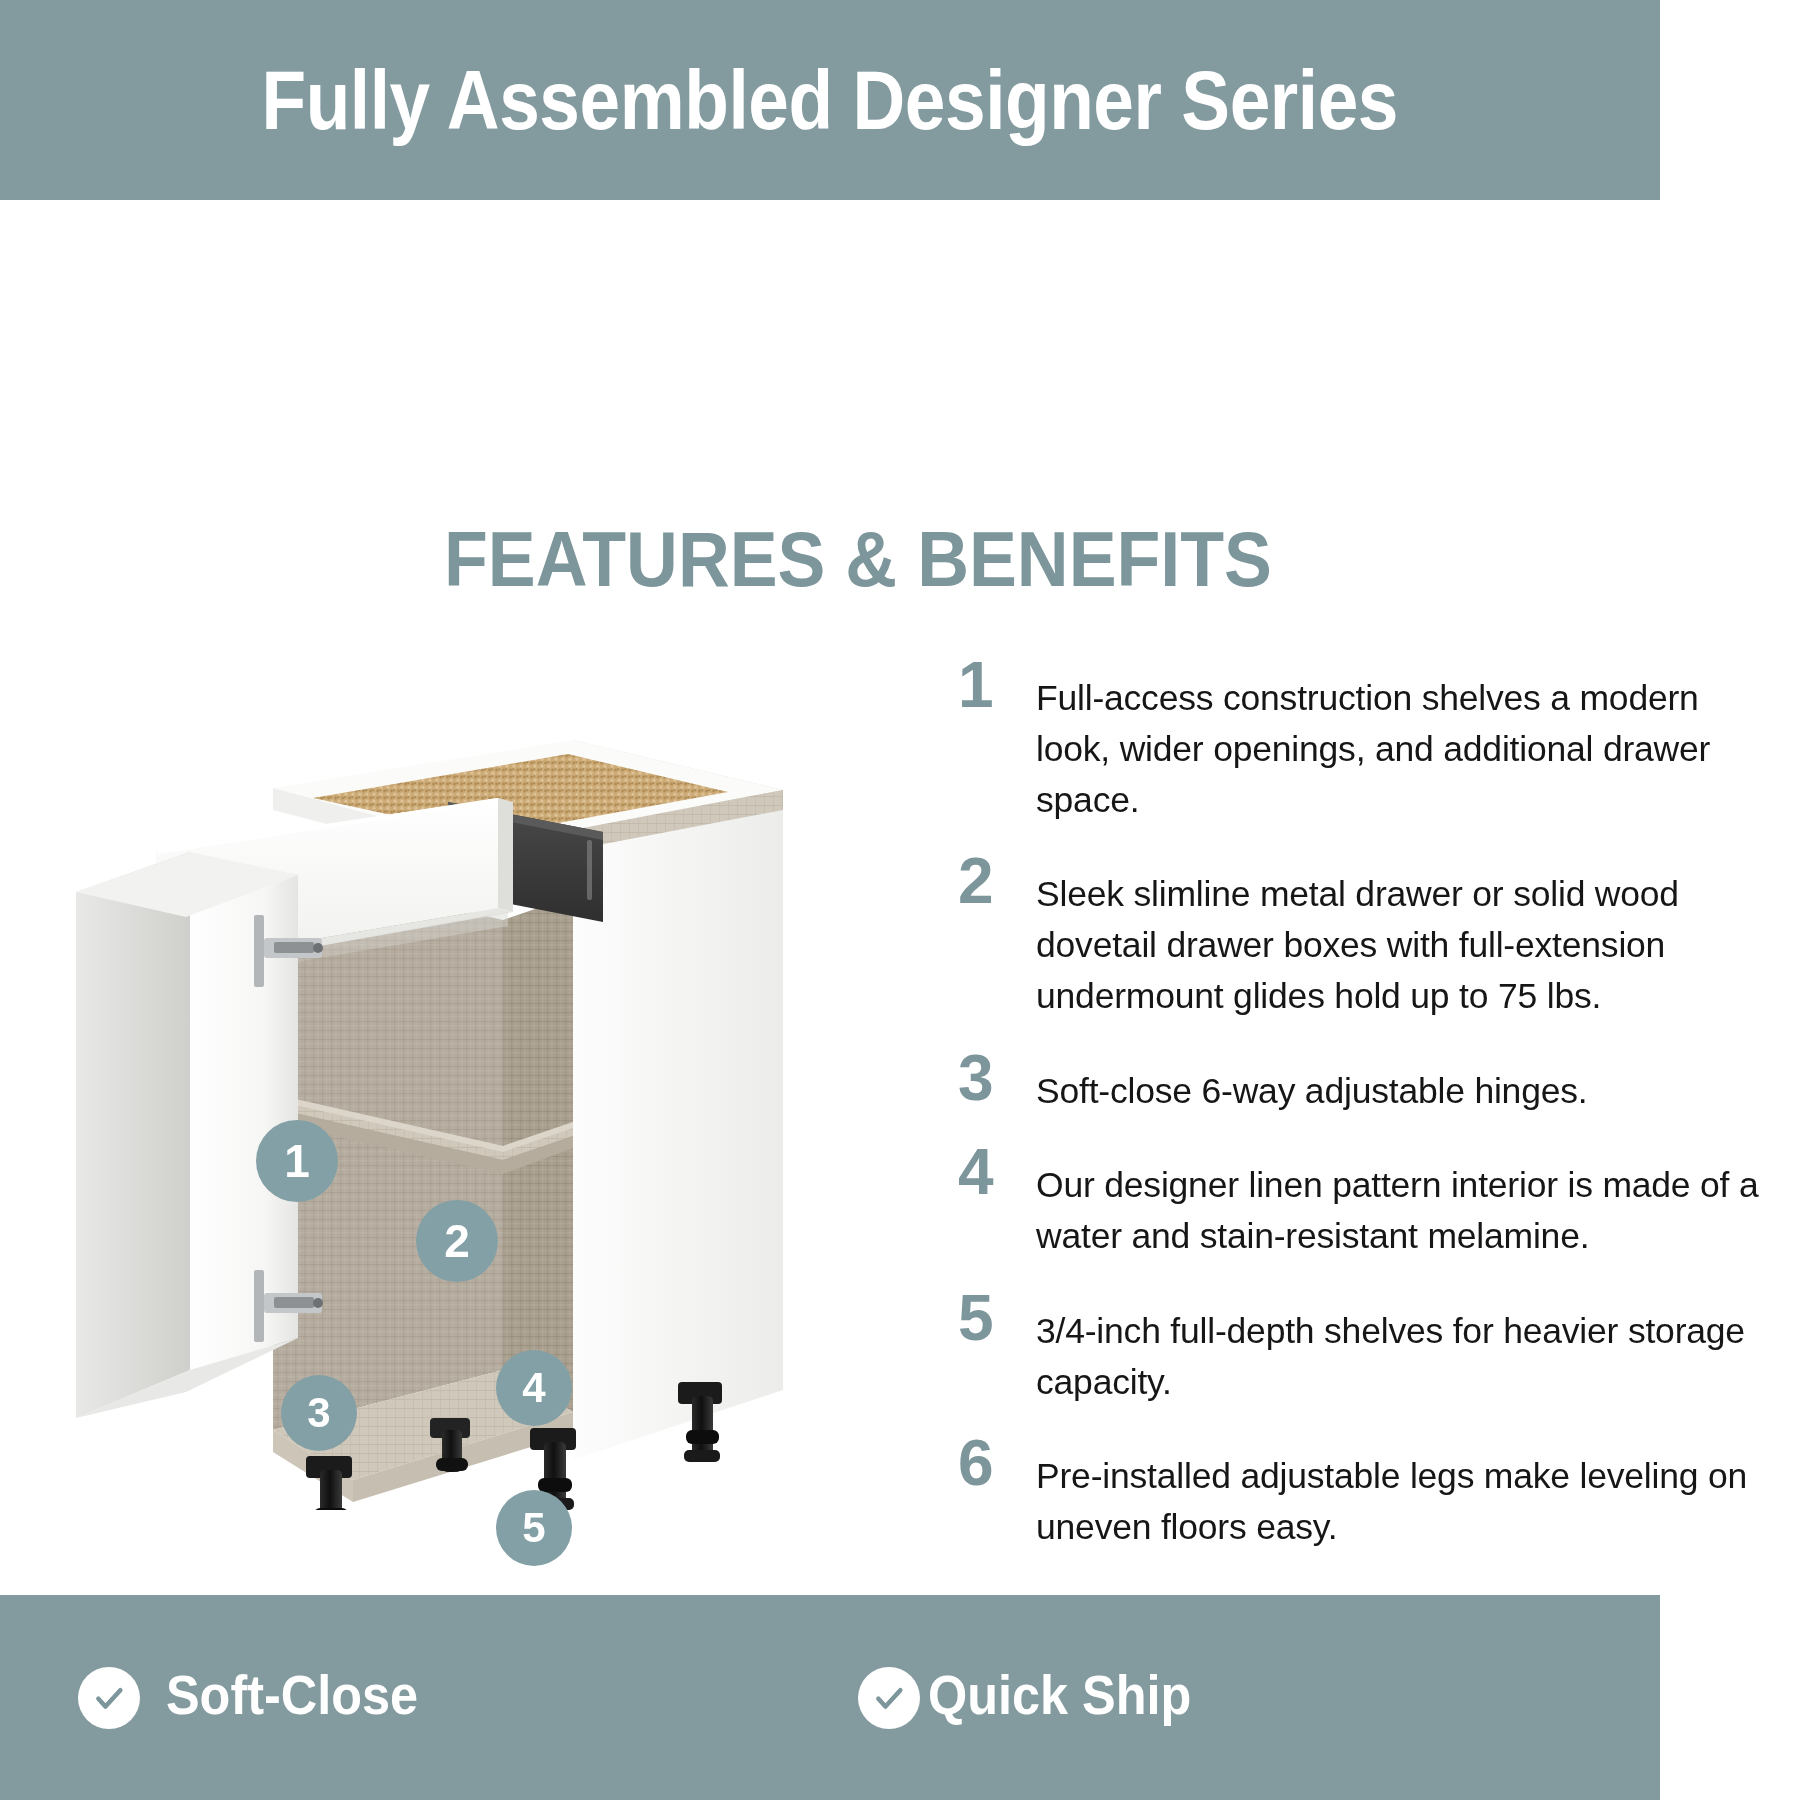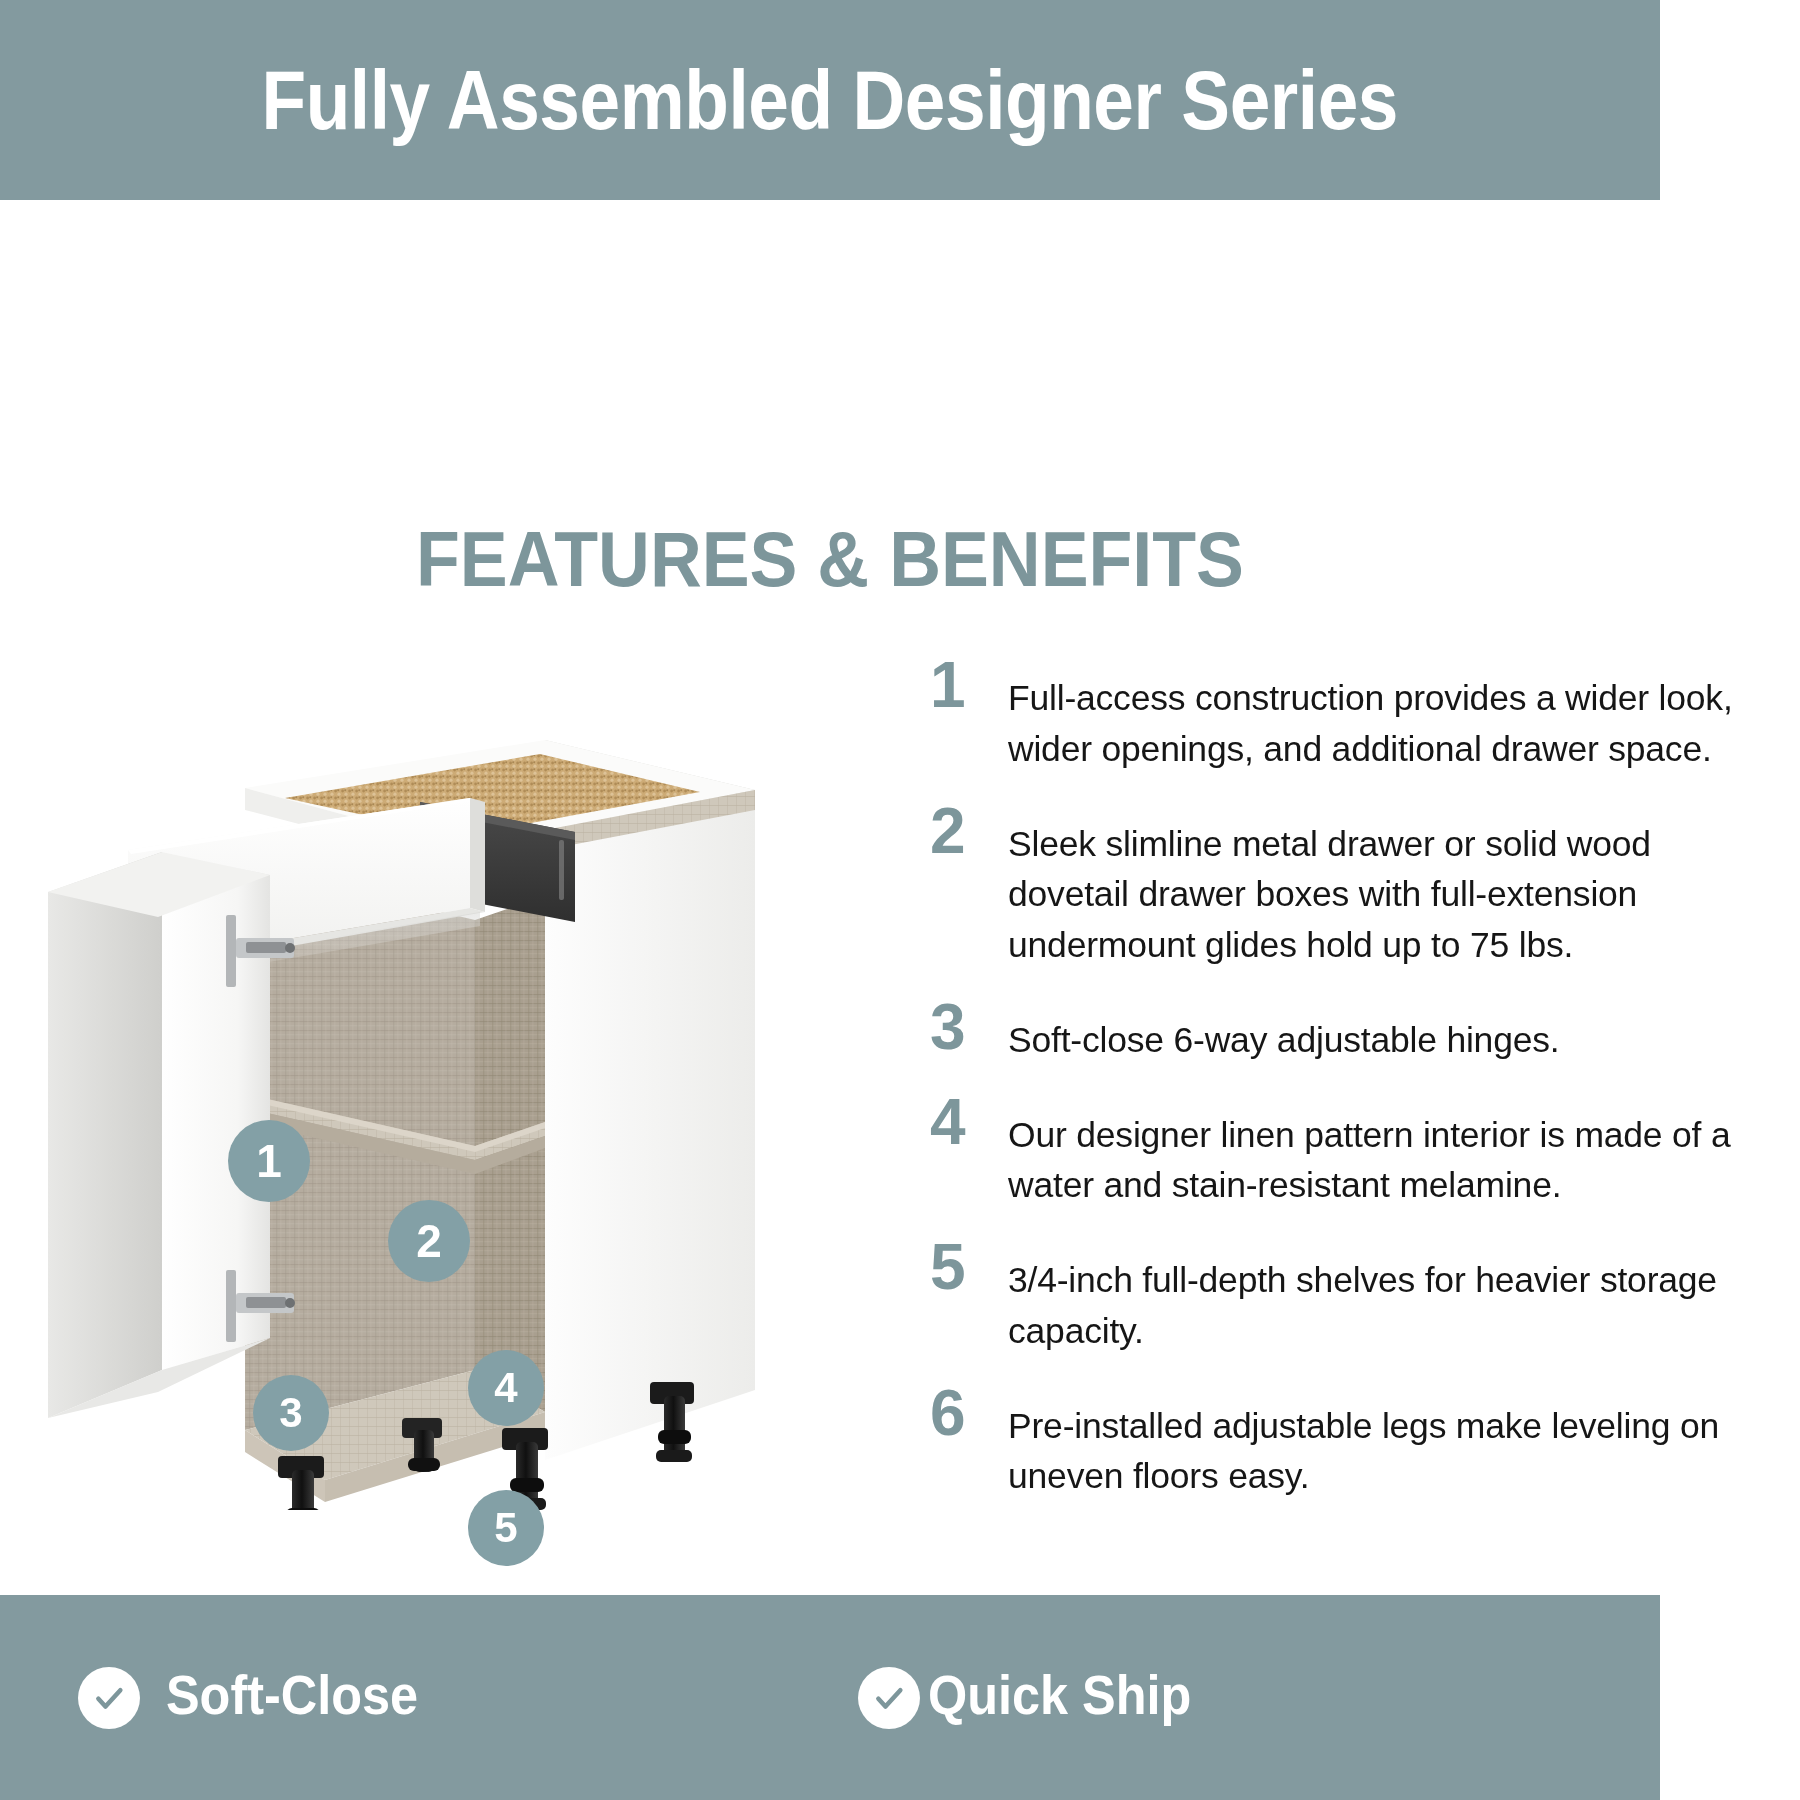--- a/index.html
+++ b/index.html
@@ -42,20 +42,21 @@
     white-space: nowrap;
     line-height: 1;
   }
 
   
   .body-area {
     position: relative;
     flex: 1 1 auto;
     width: 100%;
     background: #ffffff;
+    margin-left: 28px;
   }
 
   .section-heading {
     position: absolute;
     left: 0; right: 0;
     top: 320px;
     text-align: center;
     color: #7d969b;
     font-family: "Liberation Sans Narrow", "Liberation Sans", sans-serif;
     font-weight: bold;
@@ -343,21 +344,21 @@
       <div class="callout mid c3">3</div>
       <div class="callout mid c4">4</div>
       <div class="callout mid c5">5</div>
 
     </div>
 
     <div class="feature-list">
 
       <div class="feature-row">
         <div class="feature-num">1</div>
-        <div class="feature-text">Full-access construction provides a wider look, wider openings, and additional drawer space.</div>
+        <div class="feature-text">Full-access construction shelves a modern look, wider openings, and additional drawer space.</div>
       </div>
 
       <div class="feature-row">
         <div class="feature-num">2</div>
         <div class="feature-text">Sleek slimline metal drawer or solid wood dovetail drawer boxes with full-extension undermount glides hold up to 75 lbs.</div>
       </div>
 
       <div class="feature-row">
         <div class="feature-num">3</div>
         <div class="feature-text">Soft-close 6-way adjustable hinges.</div>

